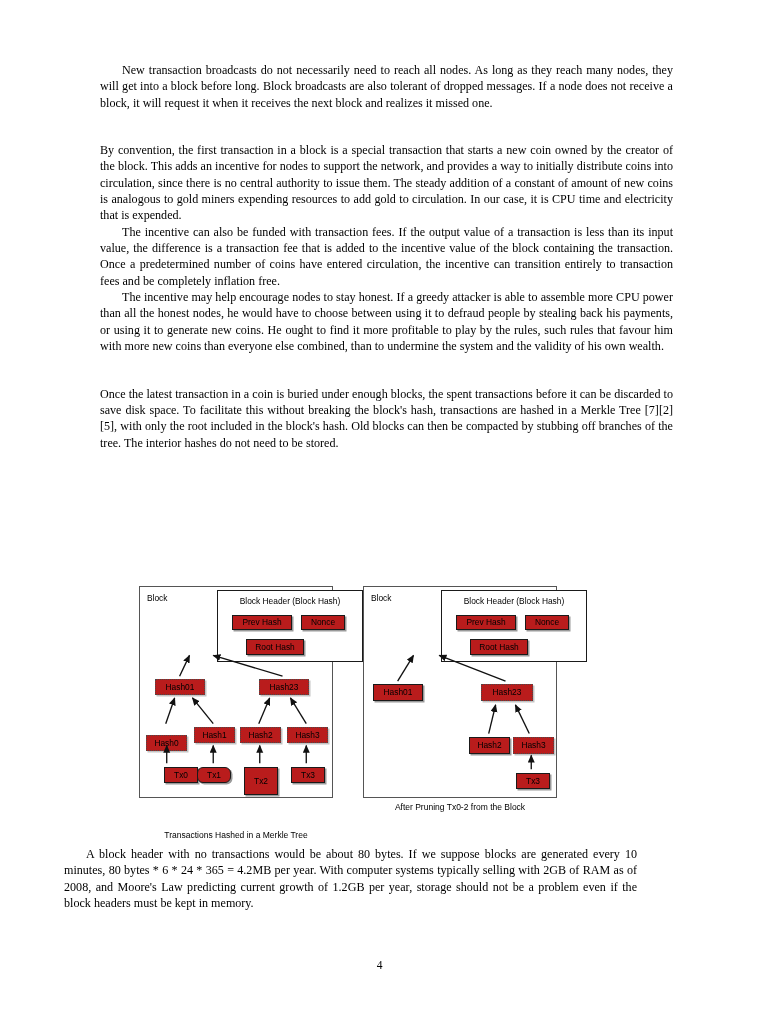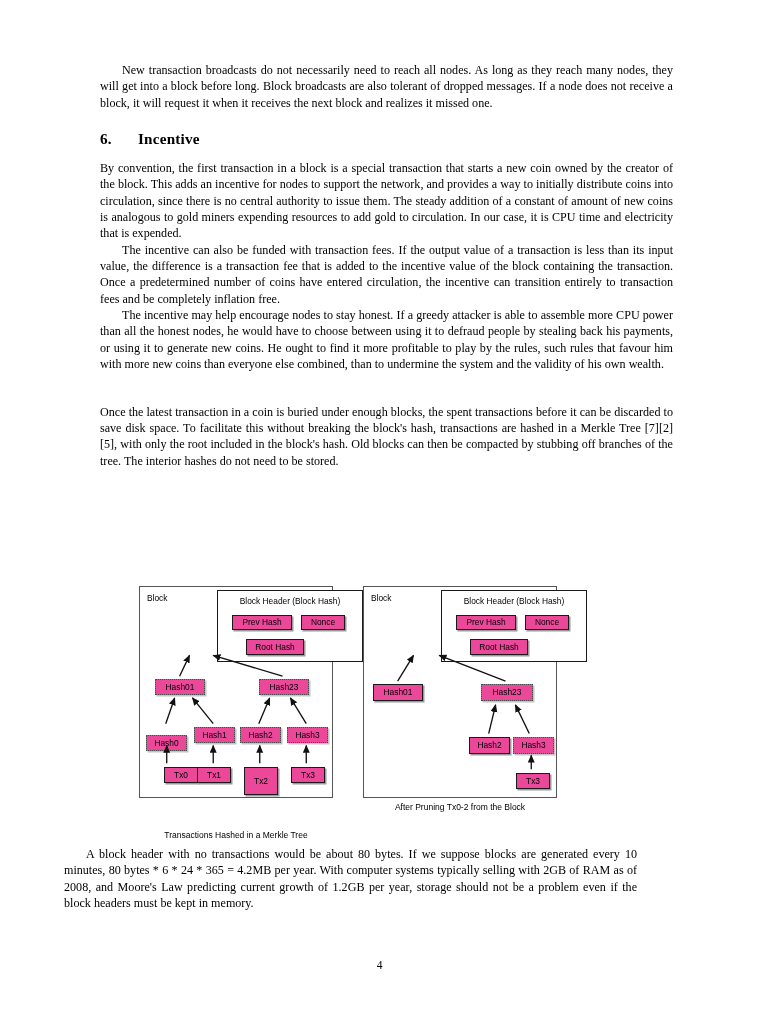--- a/index.html
+++ b/index.html
@@ -111,21 +111,21 @@
     top: 5px;
     text-align: center;
     font-family: "Liberation Sans", "DejaVu Sans", sans-serif;
     font-size: 8.4px;
     white-space: nowrap;
   }
 
   .nbox {
     position: absolute;
     box-sizing: border-box;
-    background: #ec4899;
+    background: #b91c1c;
     font-family: "Liberation Sans", "DejaVu Sans", sans-serif;
     font-size: 8.4px;
     line-height: 1;
     display: flex;
     align-items: center;
     justify-content: center;
     white-space: nowrap;
     color: #000;
   }
   .nbox.solid {
@@ -141,21 +141,21 @@
   .nonce     { left: 83px;  top: 24px; width: 44px; height: 15px; text-align: center; }
   .root-hash { left: 28px;  top: 48px; width: 58px; height: 16px; }
 
   .h01 { left: 15px;  top: 92px;  width: 50px; height: 16px; }
   .h23 { left: 119px; top: 92px;  width: 50px; height: 16px; }
   .h0  { left: 6px;   top: 148px; width: 41px; height: 16px; }
   .h1  { left: 54px;  top: 140px; width: 41px; height: 16px; }
   .h2  { left: 100px; top: 140px; width: 41px; height: 16px; }
   .h3  { left: 147px; top: 140px; width: 41px; height: 16px; }
   .t0  { left: 24px;  top: 180px; width: 34px; height: 16px; }
-  .t1  { left: 57px;  top: 180px; width: 34px; height: 16px; }
+  .t1  { left: 57px;  top: 180px; width: 34px; height: 16px; border-radius: 6px; }
   .t2  { left: 104px; top: 180px; width: 34px; height: 28px; }
   .t3  { left: 151px; top: 180px; width: 34px; height: 16px; }
 
   .r-h01 { left: 9px;   top: 97px;  width: 50px; height: 17px; }
   .r-h23 { left: 117px; top: 97px;  width: 52px; height: 17px; }
   .r-h2  { left: 105px; top: 150px; width: 41px; height: 17px; }
   .r-h3  { left: 149px; top: 150px; width: 41px; height: 17px; }
   .r-t3  { left: 152px; top: 186px; width: 34px; height: 16px; }
 
   .arrows {
@@ -198,23 +198,20 @@
 <body>
 
 <div class="page">
 
   <div class="content">
 
     <p class="body indent">New transaction broadcasts do not necessarily need to reach all nodes.  As long as they reach many nodes, they will get into a block before long.  Block broadcasts are also tolerant of dropped messages.  If a node does not receive a block, it will request it when it receives the next block and realizes it missed one.</p>
 
     <div class="gap-before-heading"></div>
 
-    <h2 class="section">
-      <span class="num">6.</span><span>Incentive</span>
-    </h2>
 
     <div class="gap-after-heading"></div>
 
     <p class="body">By convention, the first transaction in a block is a special transaction that starts a new coin owned by the creator of the block.  This adds an incentive for nodes to support the network, and provides a way to initially distribute coins into circulation, since there is no central authority to issue them.  The steady addition of a constant of amount of new coins is analogous to gold miners expending resources to add gold to circulation.  In our case, it is CPU time and electricity that is expended.</p>
     <p class="body indent">The incentive can also be funded with transaction fees.  If the output value of a transaction is less than its input value, the difference is a transaction fee that is added to the incentive value of the block containing the transaction.  Once a predetermined number of coins have entered circulation, the incentive can transition entirely to transaction fees and be completely inflation free.</p>
     <p class="body indent">The incentive may help encourage nodes to stay honest.  If a greedy attacker is able to assemble more CPU power than all the honest nodes, he would have to choose between using it to defraud people by stealing back his payments, or using it to generate new coins.  He ought to find it more profitable to play by the rules, such rules that favour him with more new coins than everyone else combined, than to undermine the system and the validity of his own wealth.</p>
 
     <div class="gap-before-heading"></div>
 
 

